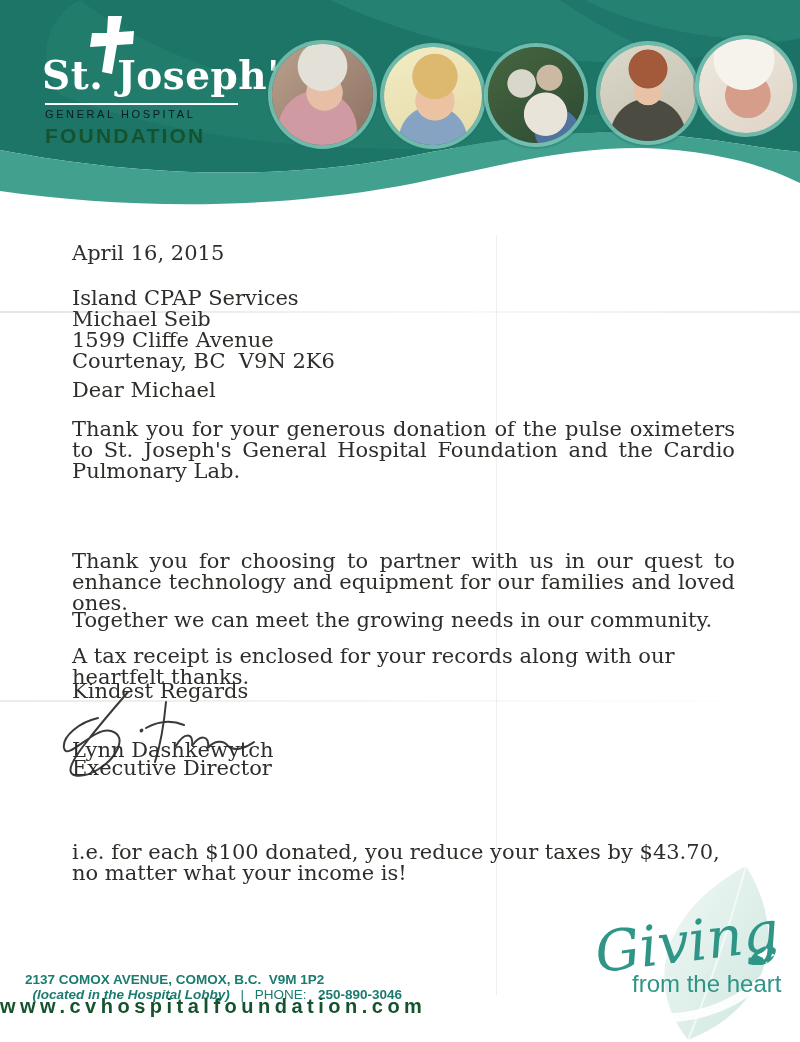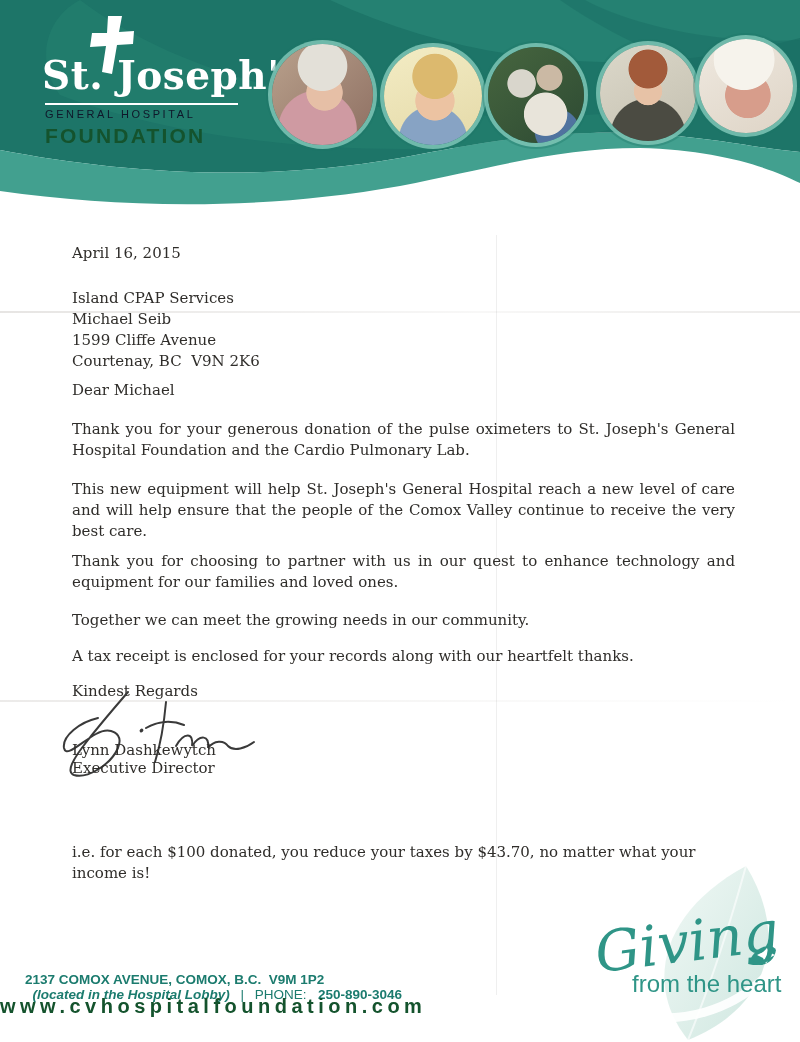--- a/index.html
+++ b/index.html
@@ -60,21 +60,21 @@
       radial-gradient(circle at 50% 95%, #4b4b42 0 36%, rgba(0,0,0,0) 37%),
       linear-gradient(150deg, #dcd8ca, #c4c0b0); }
   .photo-5 { left:699px; top:39px; width:94px; height:94px;
     background:
       radial-gradient(circle at 48% 22%, #f6f3ec 0 34%, rgba(0,0,0,0) 35%),
       radial-gradient(circle at 52% 60%, #d79d8b 0 30%, rgba(0,0,0,0) 31%),
       linear-gradient(150deg, #efe9e0, #ded4c6); }
 
   
   .abs { position:absolute; }
-  .body-text { font-size:15px; line-height:21px; color:#2f2d2a; }
+  .body-text { font-size:21px; line-height:21px; color:#2f2d2a; }
   .para { width:663px; text-align:justify; }
   .pre { white-space:pre-wrap; }
   #signature-svg { position:absolute; left:58px; top:688px; }
   .underlined-line {
     font-style:italic; font-weight:bold; text-decoration:underline;
     text-underline-offset:3px; text-align:center; width:663px;
   }
   
   .crease { position:absolute; pointer-events:none; }
   .crease-h1 { left:0; top:311px; width:800px; height:2px;
@@ -138,21 +138,20 @@
     <div class="pre">Island CPAP Services</div>
     <div class="pre">Michael Seib</div>
     <div class="pre">1599 Cliffe Avenue</div>
     <div class="pre">Courtenay, BC  V9N 2K6</div>
   </div>
 
   <div class="abs body-text" style="left:72px; top:380px;">Dear Michael</div>
 
   <div class="abs body-text para" style="left:72px; top:419px;">Thank you for your generous donation of the pulse oximeters to St. Joseph's General Hospital Foundation and the Cardio Pulmonary Lab.</div>
 
-  <div class="abs body-text para" style="left:72px; top:479px;">This new equipment will help St. Joseph's General Hospital reach a new level of care and will help ensure that the people of the Comox Valley continue to receive the very best care.</div>
 
   <div class="abs body-text para" style="left:72px; top:551px;">Thank you for choosing to partner with us in our quest to enhance technology and equipment for our families and loved ones.</div>
 
   <div class="abs body-text" style="left:72px; top:610px; width:663px;">Together we can meet the growing needs in our community.</div>
 
   <div class="abs body-text" style="left:72px; top:646px; width:663px;">A tax receipt is enclosed for your records along with our heartfelt thanks.</div>
 
   <div class="abs body-text" style="left:72px; top:681px;">Kindest Regards</div>
 
   <svg id="signature-svg" width="220" height="90" viewBox="0 0 220 90">

